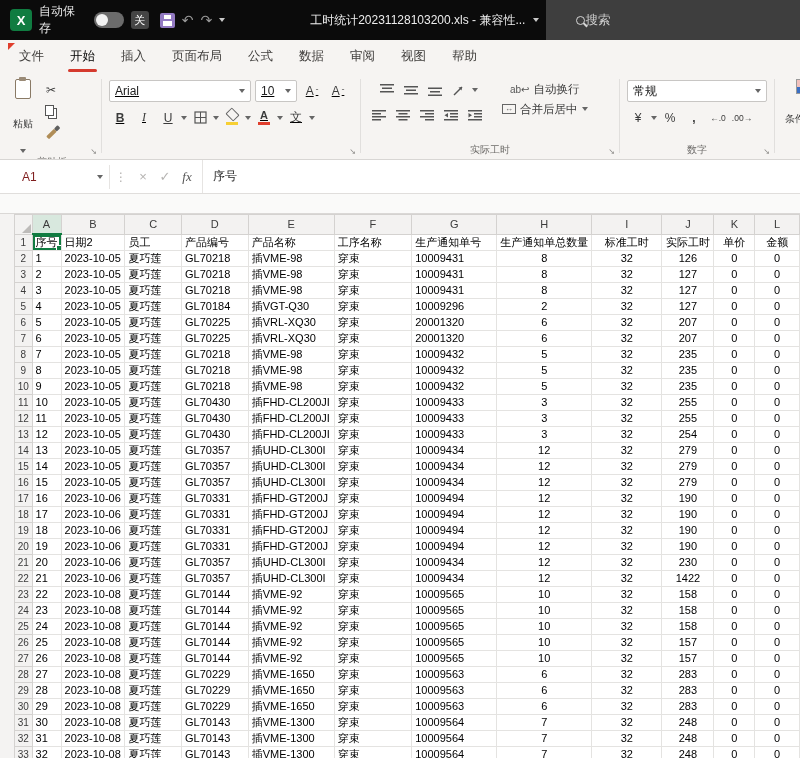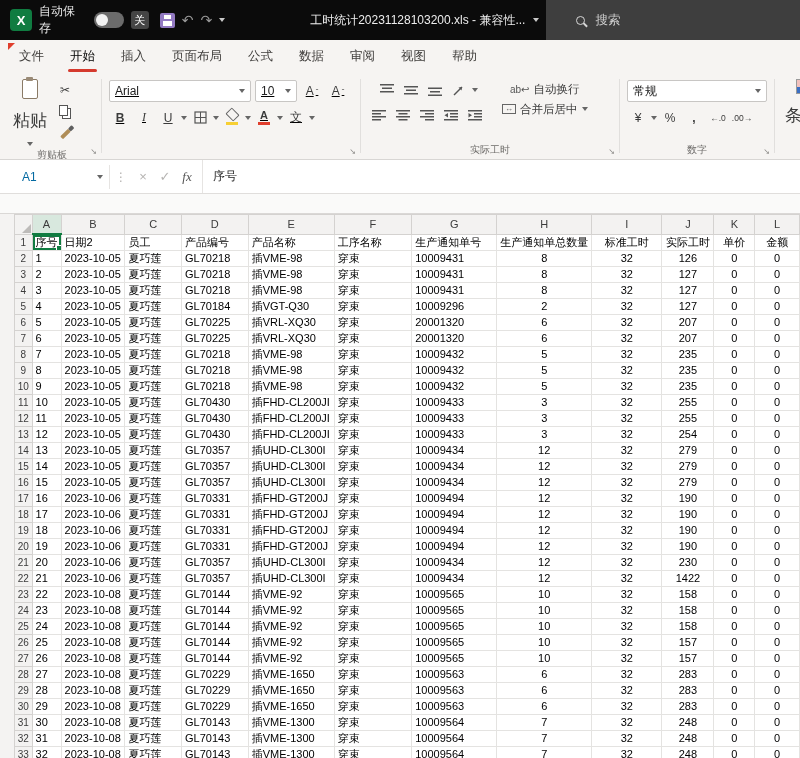--- a/index.html
+++ b/index.html
@@ -14,39 +14,39 @@
   .toggle{width:30px;height:16px;border-radius:8px;background:#6b6b6b;position:relative;flex:none;}
   .toggle::before{content:"";position:absolute;left:2px;top:2px;width:12px;height:12px;border-radius:50%;background:#f2f2f2;}
   .st-badge{min-width:18px;height:18px;background:#454545;border-radius:3px;display:flex;align-items:center;justify-content:center;font-size:11px;color:#fff;padding:0 2px;}
   .i-save{width:15px;height:15px;background:#9279c2;border-radius:2px;position:relative;flex:none;margin-left:4px;}
   .i-save::before{content:"";position:absolute;top:2px;left:4px;width:7px;height:4px;background:#fff;}
   .i-save::after{content:"";position:absolute;bottom:2px;left:3px;width:9px;height:5px;background:#fff;}
   .qat{font-size:14px;color:#9a9a9a;line-height:1;}
   .tri{width:0;height:0;border-left:3.5px solid transparent;border-right:3.5px solid transparent;border-top:4px solid #666;display:inline-block;}
   .tri.light{border-top-color:#c9c9c9;}
   .doc-title{margin-left:78px;display:flex;align-items:center;gap:8px;font-size:12px;color:#ededed;white-space:nowrap;}
-  .searchbox{margin-left:auto;width:255px;height:40px;background:#3e3e3e;display:flex;align-items:center;gap:10px;padding-left:30px;font-size:12.5px;color:#cfcfcf;}
+  .searchbox{margin-left:auto;width:255px;height:40px;background:#3e3e3e;display:flex;align-items:center;padding-left:30px;font-size:12.5px;color:#cfcfcf;}
   .i-search{width:9px;height:9px;border:1.5px solid #d6d6d6;border-radius:50%;position:relative;flex:none;}
   .i-search::after{content:"";position:absolute;width:5px;height:1.5px;background:#d6d6d6;transform:rotate(45deg);right:-4px;bottom:-2px;}
 
   
   .tabbar{height:32px;background:#f6f4f2;display:flex;align-items:stretch;padding-left:6px;}
   .tab{padding:12px 13px;font-size:12.5px;color:#3f3d3b;display:flex;align-items:center;position:relative;cursor:default;white-space:nowrap;}
   .tab.active{font-weight:400;color:#000000;}
   .tab.active::after{content:"";position:absolute;left:11px;right:11px;bottom:0;height:3px;background:#d53a2e;border-radius:2px;}
   .tab-file::before{content:"";position:absolute;top:3px;left:2px;border-style:solid;border-width:7px 7px 0 0;border-color:#e03e2d transparent transparent transparent;}
 
   
   .ribbon{height:88px;background:#f6f4f2;border-bottom:1px solid #d8d6d4;display:flex;align-items:stretch;padding:2px 0 0 6px;overflow:hidden;}
   .rgroup{display:flex;flex-direction:column;position:relative;flex:none;}
   .rbody{flex:1;display:flex;align-items:flex-start;}
   .rlabel{height:18px;display:flex;align-items:center;justify-content:center;font-size:10px;color:#6e6c6a;}
   .launcher{position:absolute;right:1px;bottom:3px;font-size:8px;color:#8a8886;line-height:1;}
   .rdiv{width:1px;background:#e1dfdd;margin:5px 3px 6px 3px;flex:none;}
-  .bigbtn{display:flex;flex-direction:column;align-items:center;gap:10px;padding:5px 7px 2px 7px;font-size:17px;color:#3b3b3b;}
+  .bigbtn{display:flex;flex-direction:column;align-items:center;gap:18px;padding:5px 7px 2px 7px;font-size:10px;color:#3b3b3b;}
   .smallcol{display:flex;flex-direction:column;gap:3px;padding-top:6px;}
   .sbtn{min-width:22px;height:19px;display:inline-flex;align-items:center;justify-content:center;gap:2px;font-size:12px;color:#3b3b3b;border-radius:2px;}
   .i-clip{width:16px;height:20px;border:1.5px solid #8a7a66;border-radius:2px;position:relative;background:#fff;}
   .i-clip::before{content:"";position:absolute;top:-3px;left:3px;width:7px;height:4px;background:#9a8a76;border-radius:1px;}
   .i-copy{width:9px;height:11px;border:1.2px solid #555;background:#fff;box-shadow:3px 3px 0 -1px #fff,3px 3px 0 0 #555;margin:0 3px 3px 0;}
   .i-brush{width:11px;height:4px;background:#b08d57;transform:rotate(-45deg);border-radius:1px;position:relative;}
   .i-brush::after{content:"";position:absolute;right:-5px;top:0;width:5px;height:4px;background:#5f5f5f;border-radius:1px;}
   .fontrow{display:flex;align-items:center;gap:4px;padding:6px 4px 0 4px;}
   .btnrow{display:flex;align-items:center;gap:2px;padding:6px 4px 0 4px;}
   .combo{height:22px;background:#fff;border:1px solid #c8c6c4;border-radius:2px;display:flex;align-items:center;justify-content:space-between;padding:0 5px;font-size:12px;color:#222;}
@@ -66,21 +66,21 @@
   .textbtn{display:flex;align-items:center;gap:4px;font-size:11.5px;color:#3b3b3b;height:20px;padding:0 4px;white-space:nowrap;}
   .i-cf{width:15px;height:15px;border:1px solid #9a9a9a;
     background:conic-gradient(#d64541 0 25%,#ffffff 25% 50%,#3b6fc4 50% 75%,#f2c1bd 75% 100%);}
   .clipLbl{max-width:36px;overflow:hidden;text-overflow:ellipsis;white-space:nowrap;}
   .mini{font-size:8.5px;color:#3b3b3b;letter-spacing:0;}
   .i-merge{width:14px;height:10px;border:1.2px solid #666;display:inline-flex;align-items:center;justify-content:center;font-size:8px;color:#666;line-height:1;}
   .i-wrap{font-size:10px;color:#555;}
 
   
   .formulabar{height:34px;background:#fff;border-bottom:1px solid #e0dedc;display:flex;align-items:center;padding-left:14px;}
-  .namebox{width:96px;height:24px;display:flex;align-items:center;justify-content:space-between;padding:0 6px 0 8px;font-size:12px;color:#0369a1;border-right:1px solid #e6e4e2;gap:40px;}
+  .namebox{width:96px;height:24px;display:flex;align-items:center;justify-content:space-between;padding:0 6px 0 8px;font-size:12px;color:#7f1d1d;border-right:1px solid #e6e4e2;gap:40px;}
   .fb-dots{color:#b5b3b1;font-size:12px;padding:0 5px;}
   .fb-btn{width:22px;text-align:center;font-size:13px;color:#b5b3b1;}
   .fb-btn.fx{color:#555;font-style:italic;font-family:"Liberation Serif","DejaVu Serif",serif;font-size:13px;}
   .fvalue{flex:1;height:100%;display:flex;align-items:center;padding-left:10px;font-size:12px;color:#222;border-left:1px solid #e6e4e2;margin-left:4px;}
 
   .gapstrip{height:20px;background:#fafaf9;border-bottom:1px solid #dad8d6;}
 
   
   .gridwrap{background:#f4f3f2;padding-left:14px;}
   table.grid{border-collapse:collapse;table-layout:fixed;background:#fff;}

